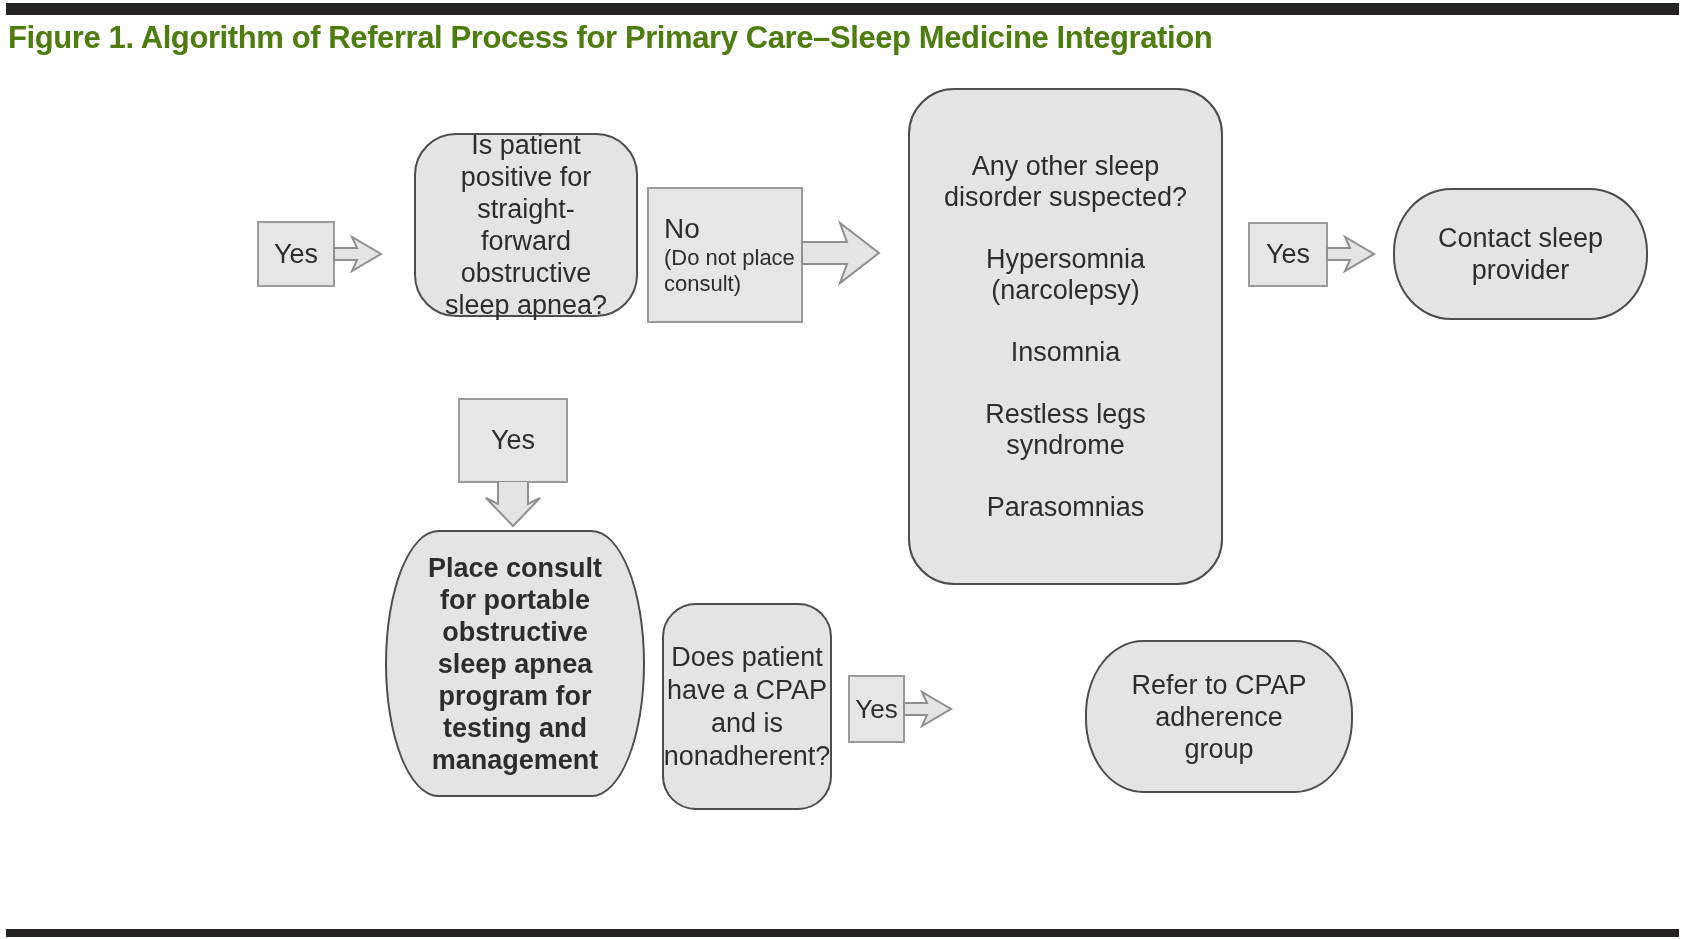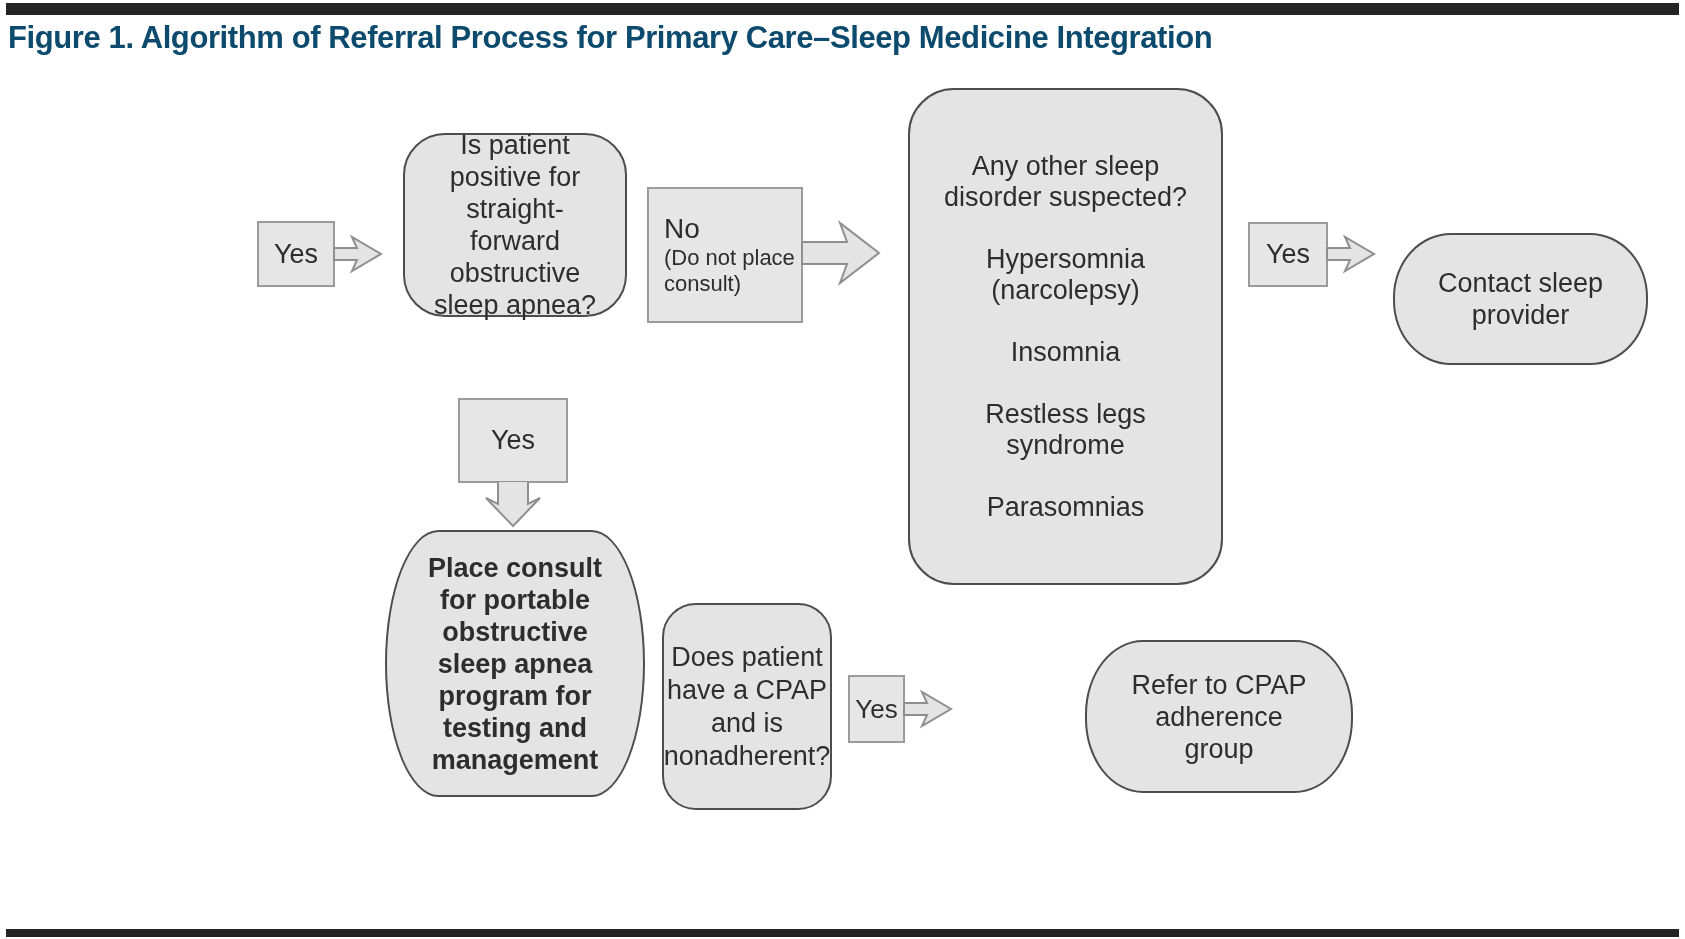--- a/index.html
+++ b/index.html
@@ -5,41 +5,41 @@
   html,body{margin:0;padding:0;background:#ffffff;}
   .fig{
     position:relative;width:1685px;height:939px;background:#ffffff;overflow:hidden;
     font-family:"Liberation Sans","DejaVu Sans",sans-serif;color:#2d2d2d;
   }
   .bar{position:absolute;left:6px;width:1673px;background:#262324;}
   .bar.top{top:3px;height:12px;}
   .bar.bottom{top:929px;height:8px;}
   .title{
     position:absolute;left:8px;top:20px;width:1660px;
-    font-size:31px;font-weight:700;letter-spacing:-0.4px;color:#0c4a6e;
+    font-size:31px;font-weight:700;letter-spacing:-0.4px;color:#4d7c0f;
     white-space:nowrap;
   }
   .node{
     position:absolute;display:flex;align-items:center;justify-content:center;
     background:#e4e4e4;border:2.5px solid #4d4d4d;
     text-align:center;white-space:pre-line;
     font-size:27px;line-height:32px;box-sizing:border-box;
   }
   .label{
     position:absolute;display:flex;align-items:center;justify-content:center;
     background:#e6e6e6;border:2px solid #9b9b9b;
     font-size:27px;box-sizing:border-box;text-align:center;
   }
   .arrow{position:absolute;}
   .arrow polygon{fill:#e4e4e4;stroke:#8f8f8f;stroke-width:2;}
   
   .n-patient   {left:40px;  top:165px; width:193px; height:174px; border-radius:28px;}
-  .n-osa       {left:403px; top:133px; width:224px; height:184px; border-radius:42px;}
+  .n-osa       {left:414px; top:133px; width:224px; height:184px; border-radius:42px;}
   .n-disorders {left:908px; top:88px;  width:315px; height:497px; border-radius:46px; line-height:31px;}
-  .n-contact   {left:1393px;top:188px; width:255px; height:132px; border-radius:58px / 64px;margin-top:45px;}
+  .n-contact   {left:1393px;top:188px; width:255px; height:132px; border-radius:58px / 64px;}
   .n-place     {left:385px; top:530px; width:260px; height:267px; border-radius:60px / 150px;font-weight:bold;}
   .n-cpapq     {left:662px; top:603px; width:170px; height:207px; border-radius:34px; line-height:33px;}
   .n-refer     {left:1085px;top:640px; width:268px; height:153px; border-radius:58px / 74px;}
   
   .l-yes1{left:257px; top:221px; width:78px;  height:66px;}
   .l-no1 {left:647px; top:187px; width:156px; height:136px;
           flex-direction:column;align-items:flex-start;justify-content:center;
           padding-left:15px;text-align:left;}
   .l-yes2{left:1248px;top:222px; width:80px;  height:65px;}
   .l-yes3{left:458px; top:398px; width:110px; height:85px;}

